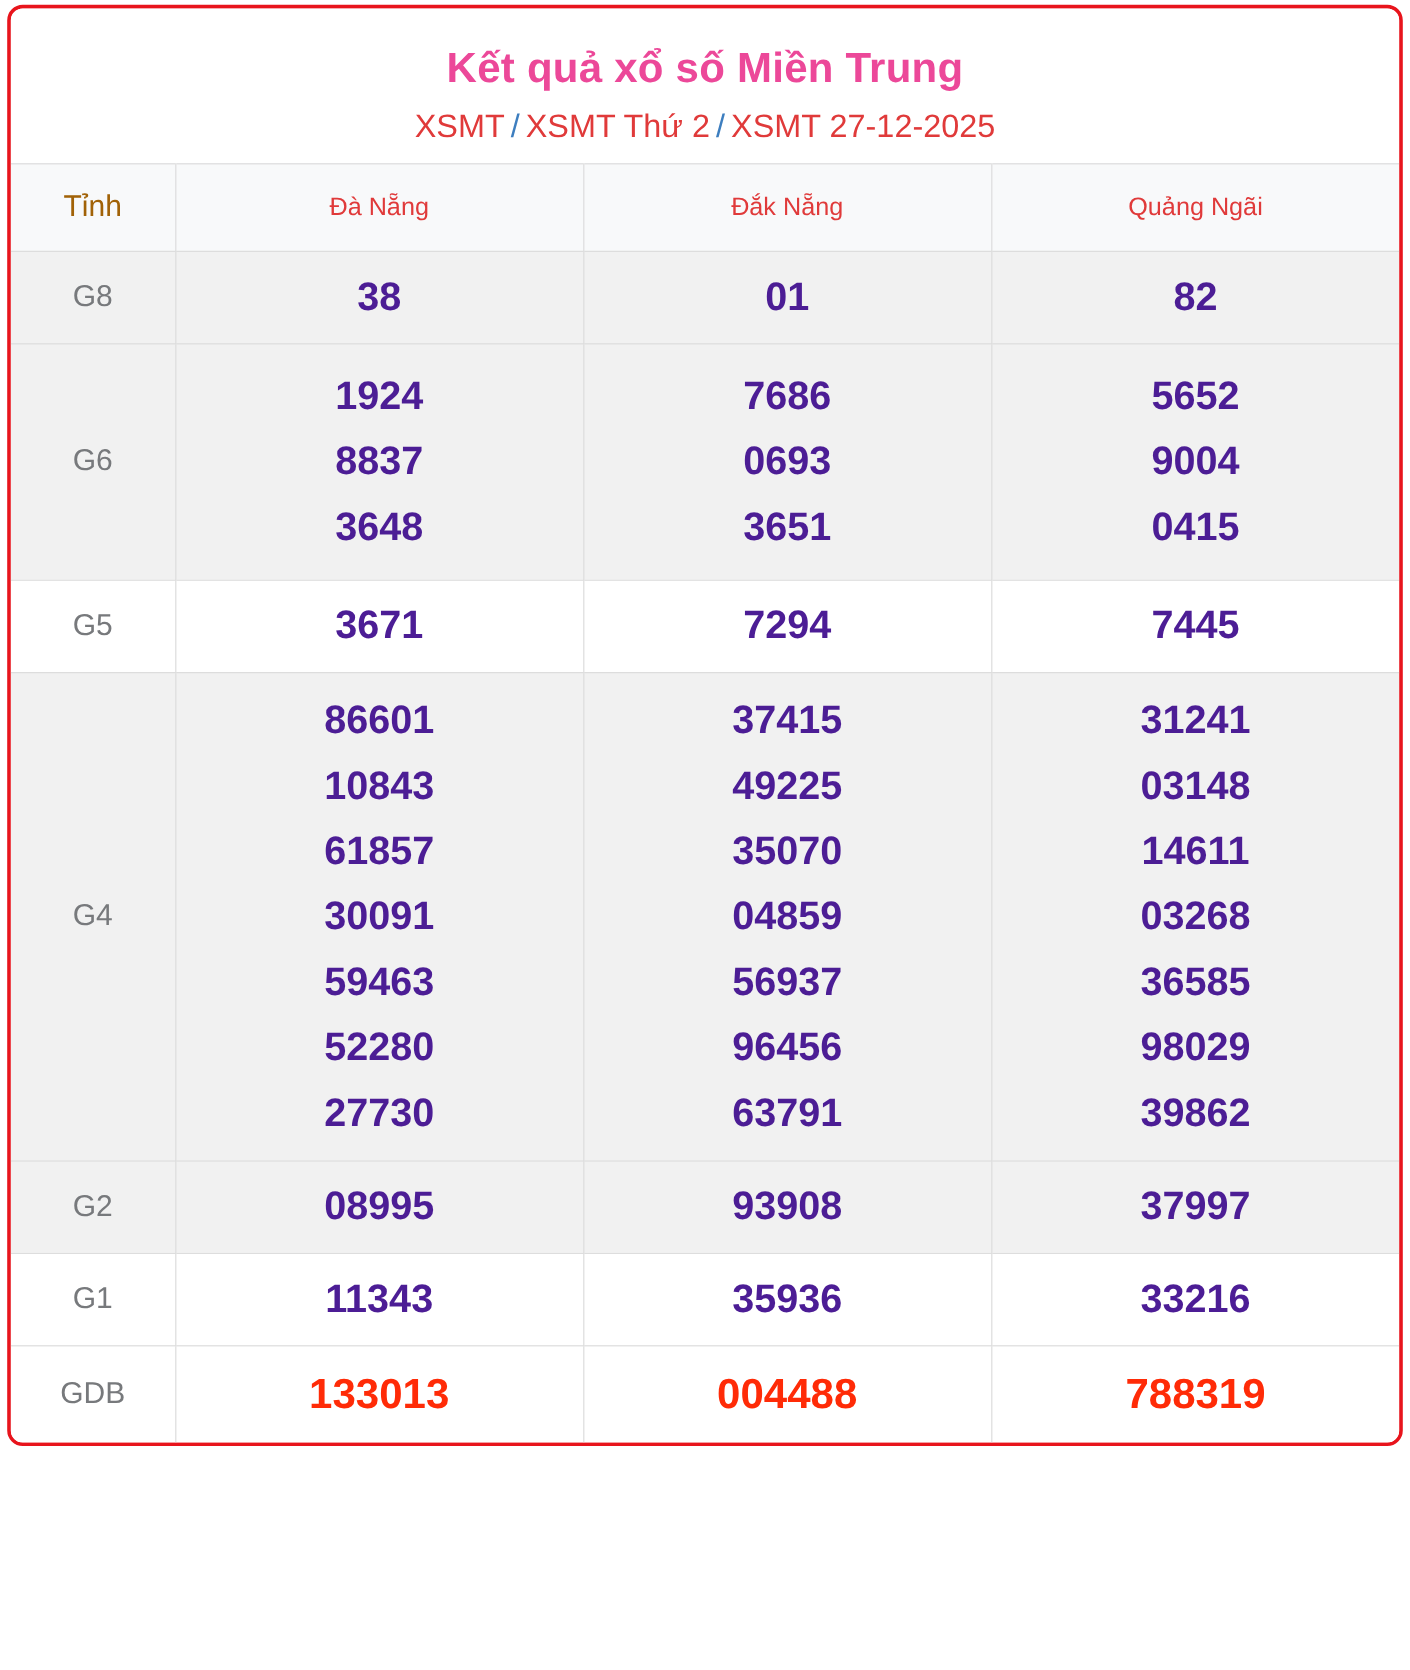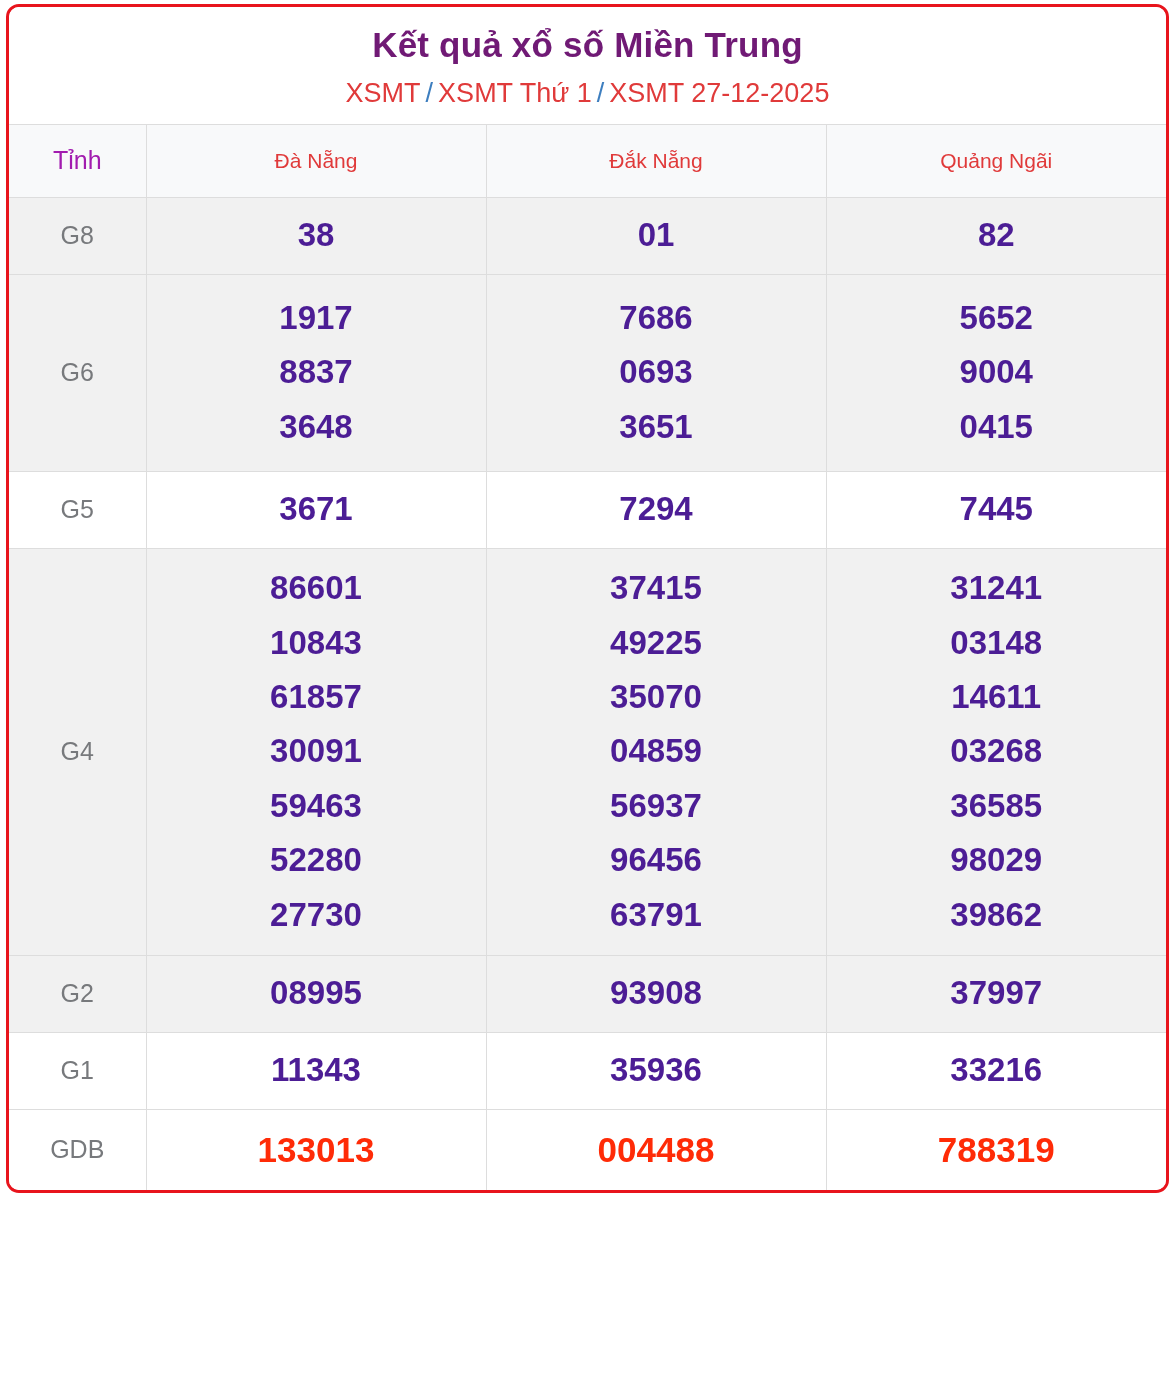--- a/index.html
+++ b/index.html
@@ -31,24 +31,24 @@
     overflow: hidden;
   }
 
   
   .card-header {
     padding: 18px 10px 14px 10px;
     text-align: center;
     background: #ffffff;
   }
   .card-title {
-    margin: 0;
+    margin: 12px;
     font-size: 35px;
     font-weight: bold;
-    color: #701a75;
+    color: #ec4899;
     letter-spacing: 0.2px;
     line-height: 1.15;
   }
   .breadcrumb {
     margin-top: 12px;
     font-size: 27px;
     color: #e03a3a;
     line-height: 1.2;
     white-space: nowrap;
   }
@@ -86,21 +86,21 @@
     border-bottom: none;
   }
 
   thead th {
     background: #f8f9fa;
     height: 72px;
     font-weight: normal;
   }
   .th-tinh {
     font-size: 25px;
-    color: #a21caf;
+    color: #a16207;
   }
   .th-prov {
     font-size: 21px;
     color: #e03a3a;
   }
 
   tbody tr.stripe td { background: #f1f1f1; }
   tbody tr.plain  td { background: #ffffff; }
 
   td.row-label {
@@ -134,21 +134,21 @@
 </style>
 </head>
 <body>
 
 <div class="page">
   <div class="result-card">
 
     <div class="card-header">
       <h1 class="card-title">Kết quả xổ số Miền Trung</h1>
       <div class="breadcrumb">
-        <span class="crumb">XSMT</span><span class="sep">/</span><span class="crumb">XSMT Thứ 1</span><span class="sep">/</span><span class="crumb">XSMT 27-12-2025</span>
+        <span class="crumb">XSMT</span><span class="sep">/</span><span class="crumb">XSMT Thứ 2</span><span class="sep">/</span><span class="crumb">XSMT 27-12-2025</span>
       </div>
     </div>
 
     <table class="result-table">
       <colgroup>
         <col class="c-tinh">
         <col class="c-prov">
         <col class="c-prov">
         <col class="c-prov">
       </colgroup>
@@ -172,21 +172,21 @@
             </td>
           <td class="nums">
               <span class="num">82</span>
             </td>
         </tr>
 
 
         <tr class="stripe r-g6">
           <td class="row-label">G6</td>
           <td class="nums">
-              <span class="num">1917</span>
+              <span class="num">1924</span>
               <span class="num">8837</span>
               <span class="num">3648</span>
             </td>
           <td class="nums">
               <span class="num">7686</span>
               <span class="num">0693</span>
               <span class="num">3651</span>
             </td>
           <td class="nums">
               <span class="num">5652</span>

